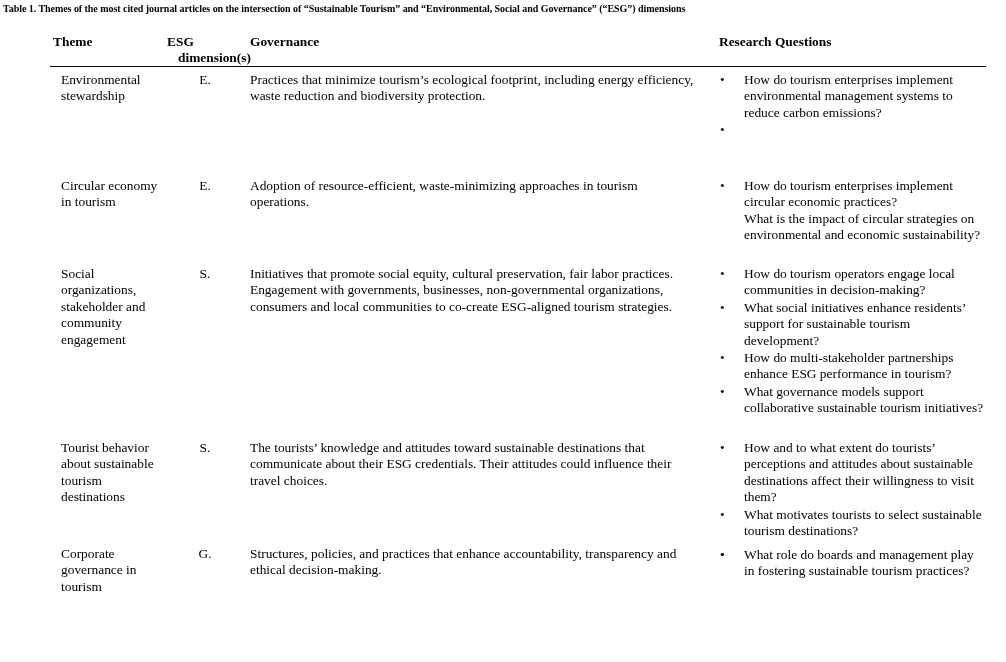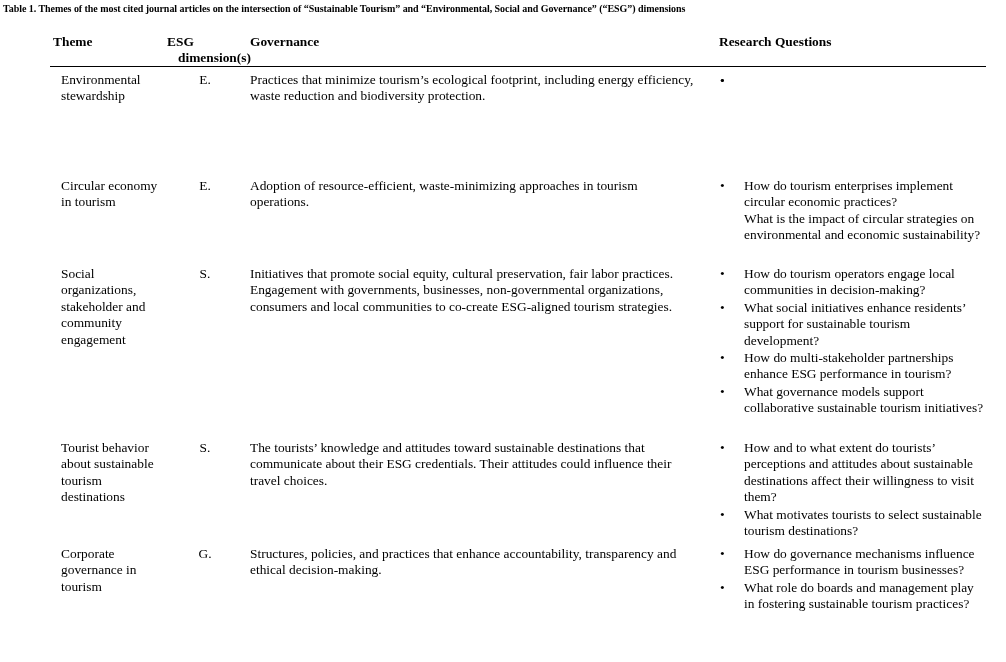--- a/index.html
+++ b/index.html
@@ -45,21 +45,21 @@
     <span class="h-def">Governance</span>
     <span class="h-rq">Research Questions</span>
   </div>
 
   <div class="row" style="top:39px;">
     <div class="c-theme">Environmental stewardship</div>
     <div class="c-esg">E.</div>
     <div class="c-def">Practices that minimize tourism’s ecological footprint, including energy efficiency, waste reduction and biodiversity protection.</div>
     <div class="c-rq">
       <ul class="rq-list">
-        <li class="rq-item"><span class="bullet">•</span></li>
+        <li class="rq-item"><span class="bullet">•</span><span>How do tourism enterprises implement environmental management systems to reduce carbon emissions?</span></li>
         <li class="rq-item"><span class="bullet">•</span></li>
       </ul>
     </div>
   </div>
 
   <div class="row" style="top:145px;">
     <div class="c-theme">Circular economy in tourism</div>
     <div class="c-esg">E.</div>
     <div class="c-def">Adoption of resource-efficient, waste-minimizing approaches in tourism operations.</div>
     <div class="c-rq">
@@ -95,18 +95,18 @@
       </ul>
     </div>
   </div>
 
   <div class="row" style="top:513px;">
     <div class="c-theme">Corporate governance in tourism</div>
     <div class="c-esg">G.</div>
     <div class="c-def">Structures, policies, and practices that enhance accountability, transparency and ethical decision-making.</div>
     <div class="c-rq">
       <ul class="rq-list">
-        <li class="rq-item"><span class="bullet">•</span><span>How do governance mechanisms influence ESG performance in tourism businesses?</span></li>
+        <li class="rq-item"><span class="bullet">•</span></li>
         <li class="rq-item"><span class="bullet">•</span><span>What role do boards and management play in fostering sustainable tourism practices?</span></li>
       </ul>
     </div>
   </div>
 </div>
 
 </body></html>

